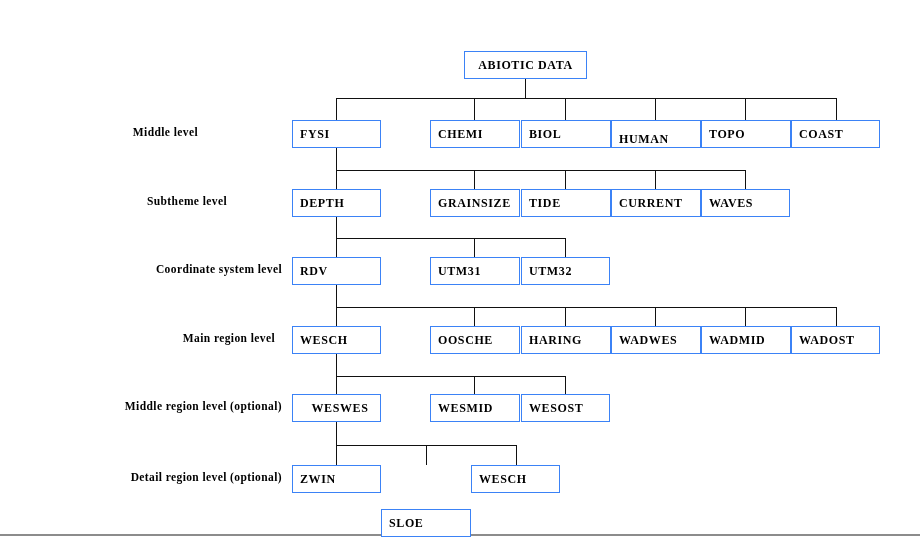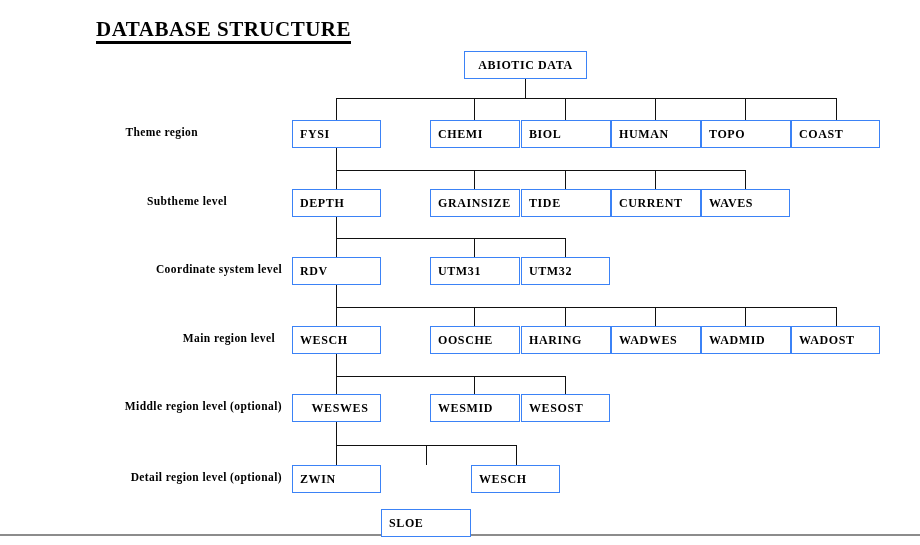--- a/index.html
+++ b/index.html
@@ -77,48 +77,47 @@
     width: 920px;
     height: 0;
     border-top: 2px solid #8c8c8c;
   }
 </style>
 </head>
 <body>
 
 <div id="canvas">
 
-  <div class="title">DATABASE STRUCTURE</div>
 
   <div class="node center" style="left:464px; top:51px; width:123px;">
     <span>ABIOTIC DATA</span>
   </div>
 
   <div class="vline" style="left:525px; top:79px; height:19px;"></div>
 
   <div class="hline" style="left:336px; top:98px; width:500px;"></div>
   <div class="vline" style="left:336px; top:98px; height:22px;"></div>
   <div class="vline" style="left:474px; top:98px; height:22px;"></div>
   <div class="vline" style="left:565px; top:98px; height:22px;"></div>
   <div class="vline" style="left:655px; top:98px; height:22px;"></div>
   <div class="vline" style="left:745px; top:98px; height:22px;"></div>
   <div class="vline" style="left:836px; top:98px; height:22px;"></div>
 
-  <div class="row-label" style="left:120px; top:126px; width:78px;">Theme region</div>
+  <div class="row-label" style="left:120px; top:126px; width:78px;">Middle level</div>
 
   <div class="node" style="left:292px; top:120px; width:89px;">
     <span>FYSI</span>
   </div>
   <div class="node" style="left:430px; top:120px; width:90px;">
     <span>CHEMI</span>
   </div>
   <div class="node" style="left:521px; top:120px; width:90px;">
     <span>BIOL</span>
   </div>
-  <div class="node" style="left:611px; top:120px; width:90px;">
+  <div class="node" style="left:611px; top:120px; width:90px;align-items:flex-end;">
     <span>HUMAN</span>
   </div>
   <div class="node" style="left:701px; top:120px; width:90px;">
     <span>TOPO</span>
   </div>
   <div class="node" style="left:791px; top:120px; width:89px;">
     <span>COAST</span>
   </div>
 
   <div class="vline" style="left:336px; top:148px; height:22px;"></div>

